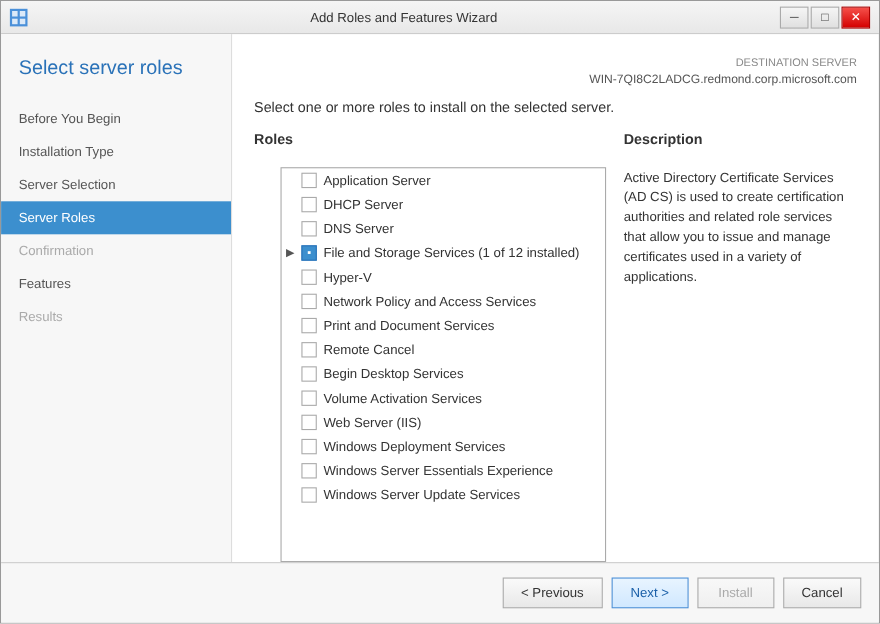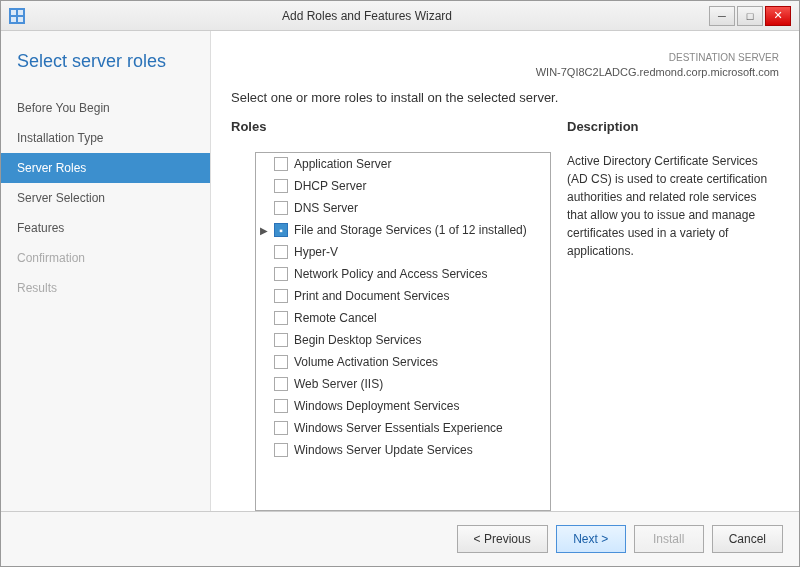--- a/index.html
+++ b/index.html
@@ -265,24 +265,24 @@
       <button class="titlebar-btn close">✕</button>
     </div>
   </div>
 
   <div class="content">
 
     <div class="sidebar">
       <div class="sidebar-title">Select server roles</div>
       <div class="sidebar-item">Before You Begin</div>
       <div class="sidebar-item">Installation Type</div>
+      <div class="sidebar-item">Server Selection</div>
       <div class="sidebar-item active">Server Roles</div>
-      <div class="sidebar-item">Server Selection</div>
+      <div class="sidebar-item disabled">Confirmation</div>
       <div class="sidebar-item">Features</div>
-      <div class="sidebar-item disabled">Confirmation</div>
       <div class="sidebar-item disabled">Results</div>
     </div>
 
     <div class="main">
       <div class="dest-server">
         <span class="label">DESTINATION SERVER</span>
         <span>WIN-7QI8C2LADCG.redmond.corp.microsoft.com</span>
       </div>
 
       <div class="instruction">Select one or more roles to install on the selected server.</div>

